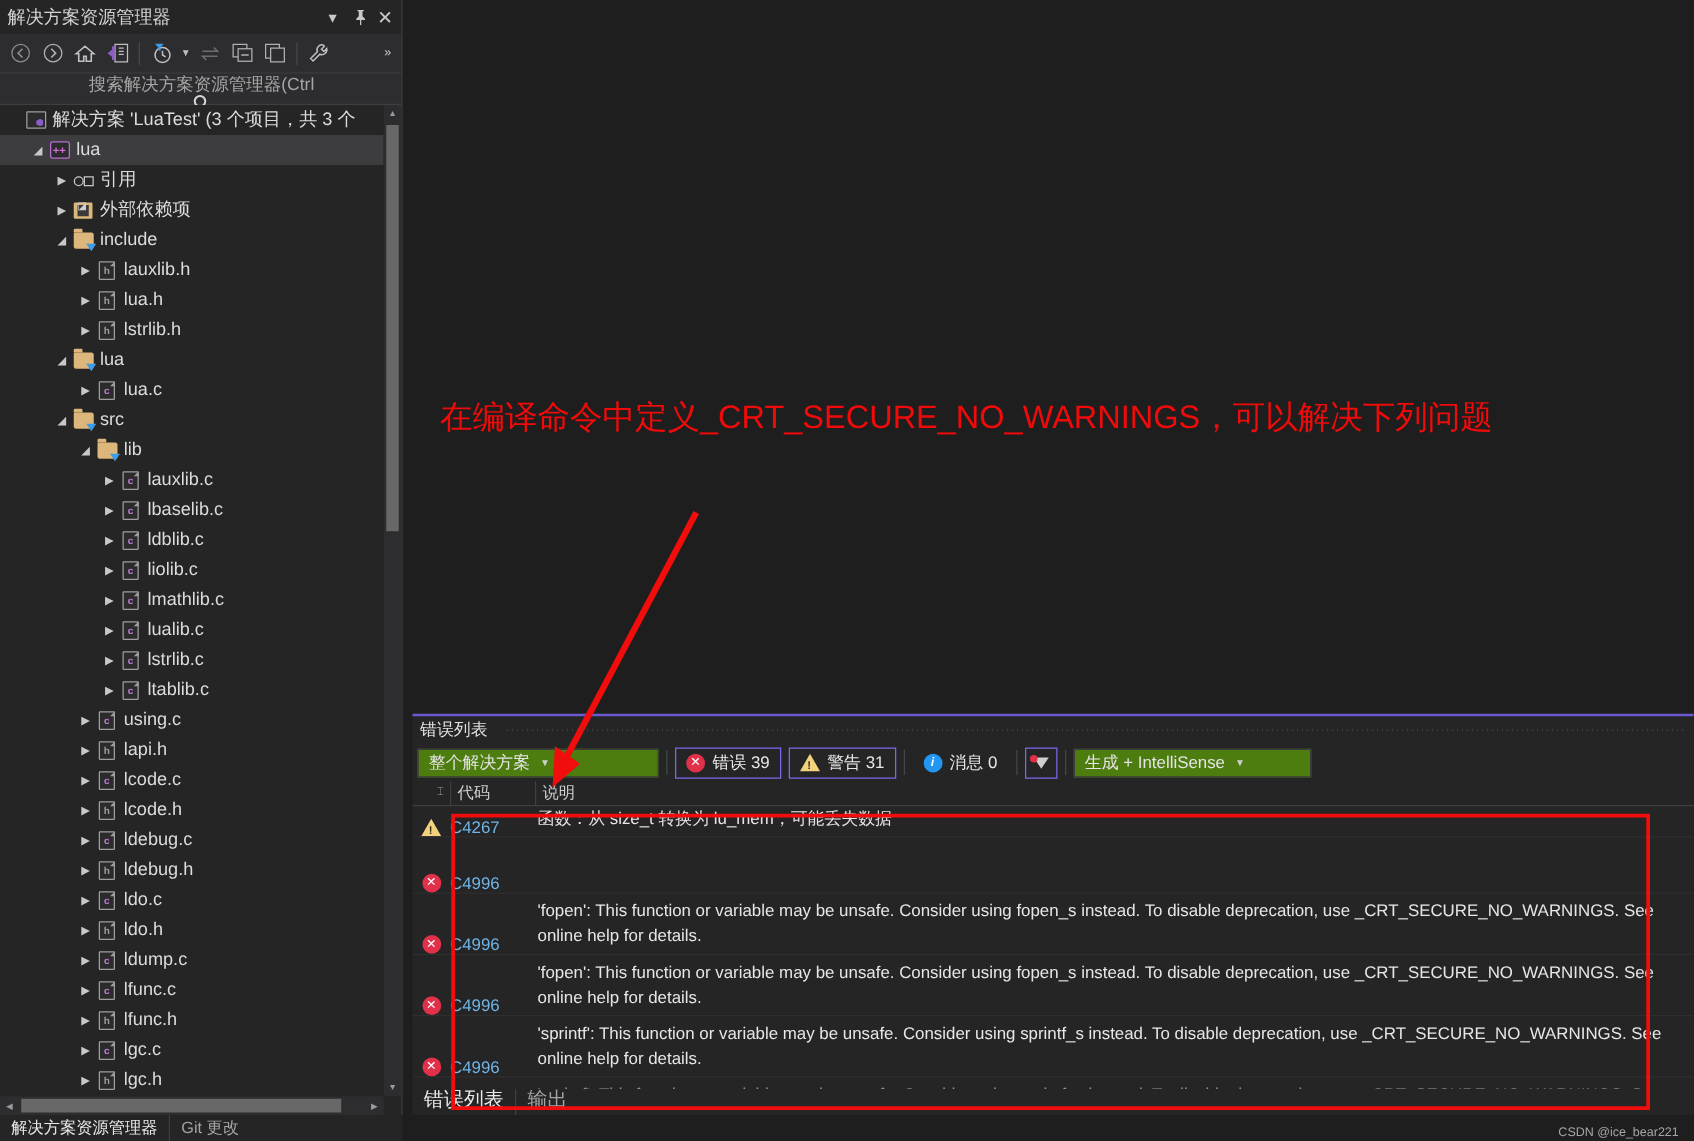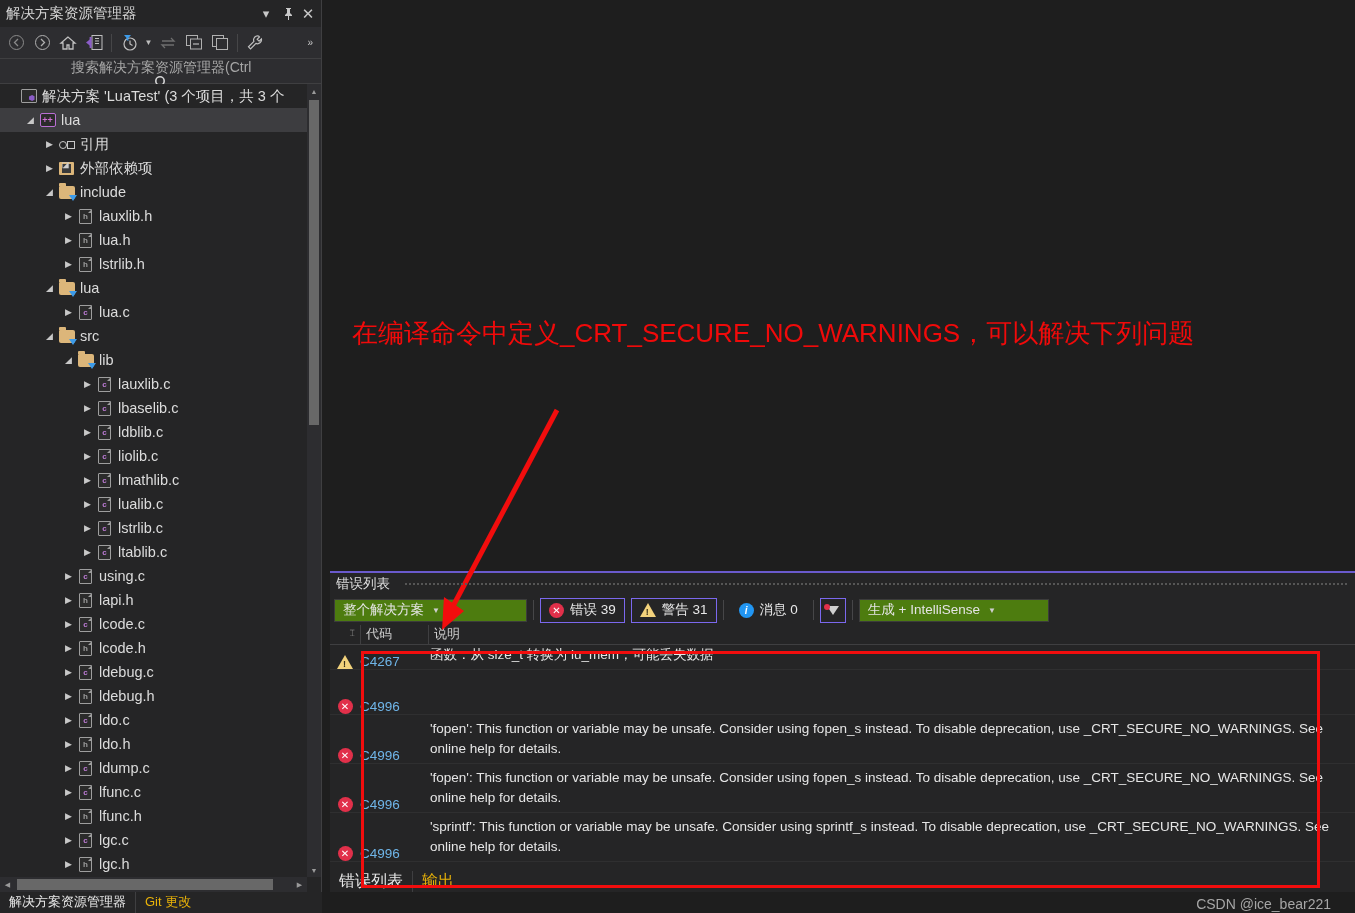--- a/index.html
+++ b/index.html
@@ -104,21 +104,21 @@
   .hscroll { position:absolute; left:0; right:14px; bottom:0; height:15px; background:#2d2d30;}
   .hthumb { position:absolute; top:2px; height:11px; background:#686868; cursor:pointer;}
   .hsc-arrow{ position:absolute; top:0; width:15px; height:15px; display:flex;
         align-items:center;justify-content:center;color:#9a9a9a;font-size:7px;cursor:pointer;}
 
   
   .btm-tabs {
     position:absolute; bottom:0; height:21px; display:flex; align-items:flex-end;
     background:#252526; font-size:13px;
   }
-  .btm-tab { padding: 1px 9px 2px; cursor:pointer; color:#eab308; line-height:18px;}
+  .btm-tab { padding: 1px 9px 2px; cursor:pointer; color:#a3a3a3; line-height:18px;}
   .btm-tab.active { color:#e8e8e8; background:#252526; border-right:1px solid #3f3f41;}
 
   
   #annot-text {
     position:absolute; left:352px; top:316px;
     font-size: 26px; color:#f00a0a; white-space:nowrap;
     font-family:"Liberation Sans","DejaVu Sans",sans-serif;
   }
   #annot-arrow { position:absolute; left:420px; top:390px; pointer-events:none; }
   #annot-rect {
@@ -666,15 +666,15 @@
 
   <div id="annot-text">在编译命令中定义_CRT_SECURE_NO_WARNINGS，可以解决下列问题</div>
 
   <svg id="annot-arrow" width="170" height="250" viewBox="0 0 170 250">
     <path d="M137 20 L32 218" stroke="#f20d0d" stroke-width="5" fill="none"></path>
     <path d="M22 240 L24 207 L44 221 Z" fill="#f20d0d"></path>
   </svg>
 
   <div id="annot-rect"></div>
 
-  <div style="position:absolute;right:24px;bottom:1px;color:#a6a6a6;font-size:14px;">CSDN @ice_bear221</div>
+  <div style="position:absolute;right:12px;bottom:1px;color:#a6a6a6;font-size:10px;">CSDN @ice_bear221</div>
 
 </div>
 
 </body></html>

